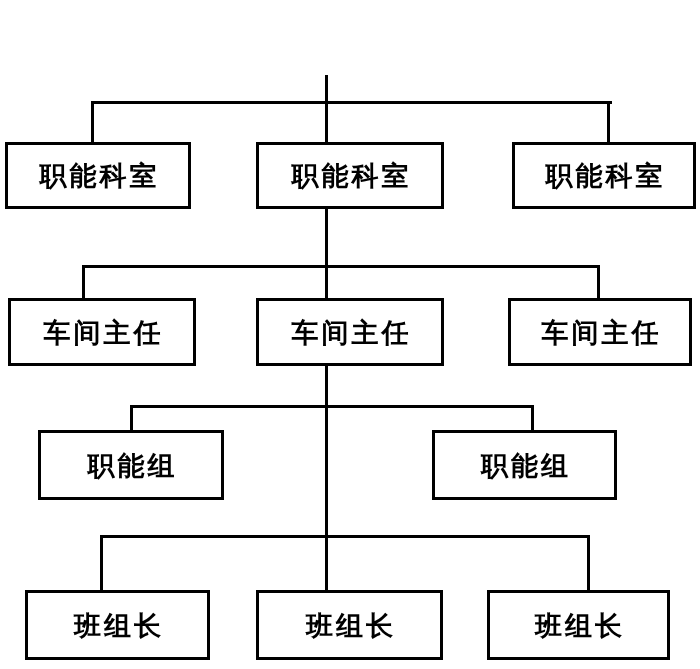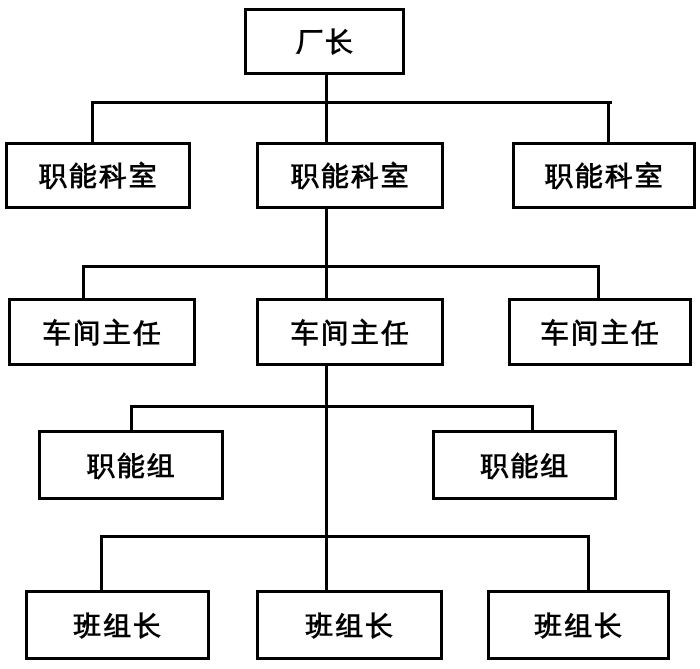--- a/index.html
+++ b/index.html
@@ -75,23 +75,20 @@
   <div class="conn-v" style="left:130px; top:405px; height:28px;"></div>
   <div class="conn-v" style="left:531px; top:405px; height:28px;"></div>
 
   <div class="conn-v" style="left:325px; top:405px; height:133px;"></div>
 
   <div class="conn-h" style="left:100px; top:535px; width:490px;"></div>
   <div class="conn-v" style="left:100px; top:535px; height:58px;"></div>
   <div class="conn-v" style="left:325px; top:535px; height:58px;"></div>
   <div class="conn-v" style="left:587px; top:535px; height:58px;"></div>
 
-  <div class="node-box" style="left:244px; top:8px; width:161px; height:67px;">
-    <span class="node-label">厂长</span>
-  </div>
 
   <div class="node-box" style="left:5px; top:142px; width:186px; height:67px;">
     <span class="node-label">职能科室</span>
   </div>
   <div class="node-box" style="left:256px; top:142px; width:188px; height:67px;">
     <span class="node-label">职能科室</span>
   </div>
   <div class="node-box" style="left:512px; top:142px; width:184px; height:67px;">
     <span class="node-label">职能科室</span>
   </div>

